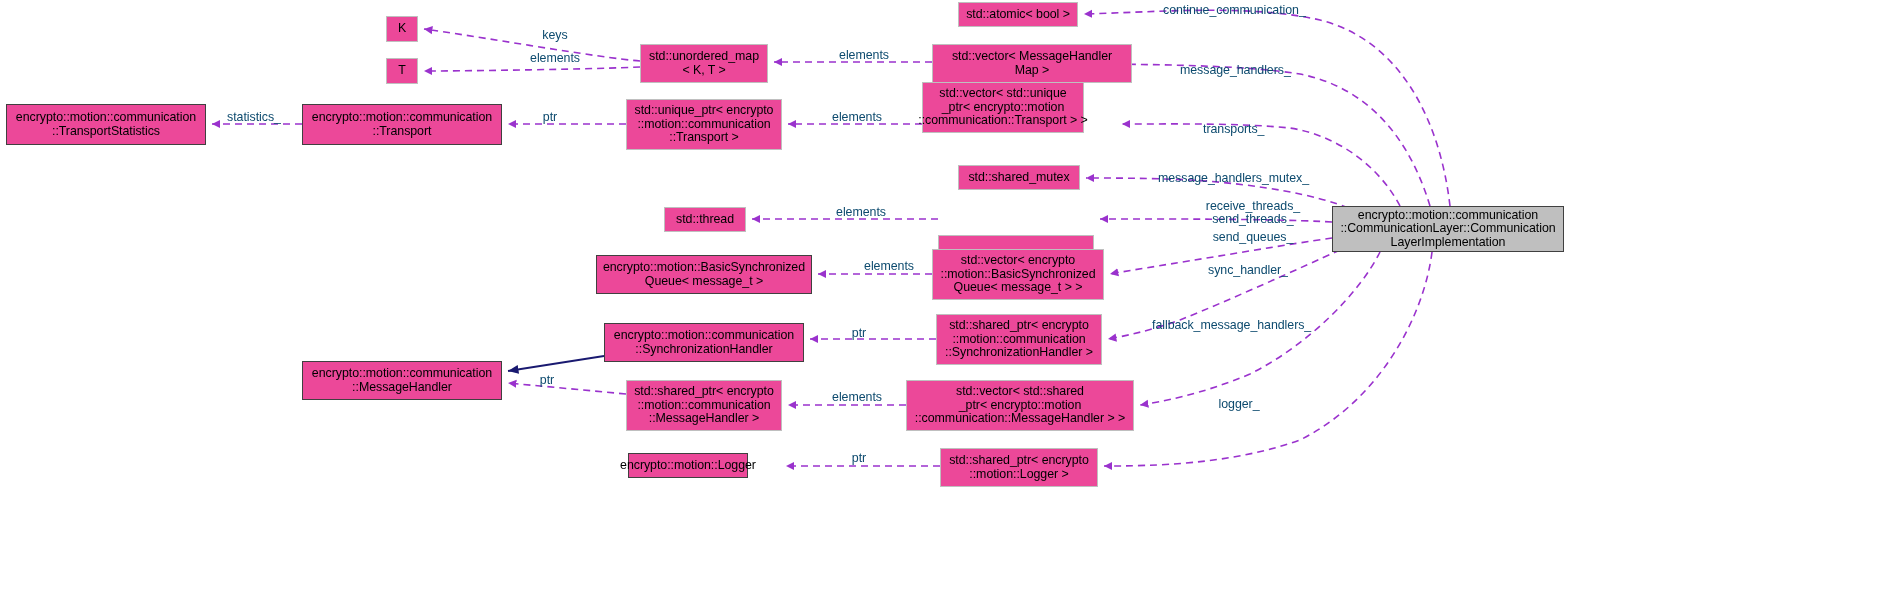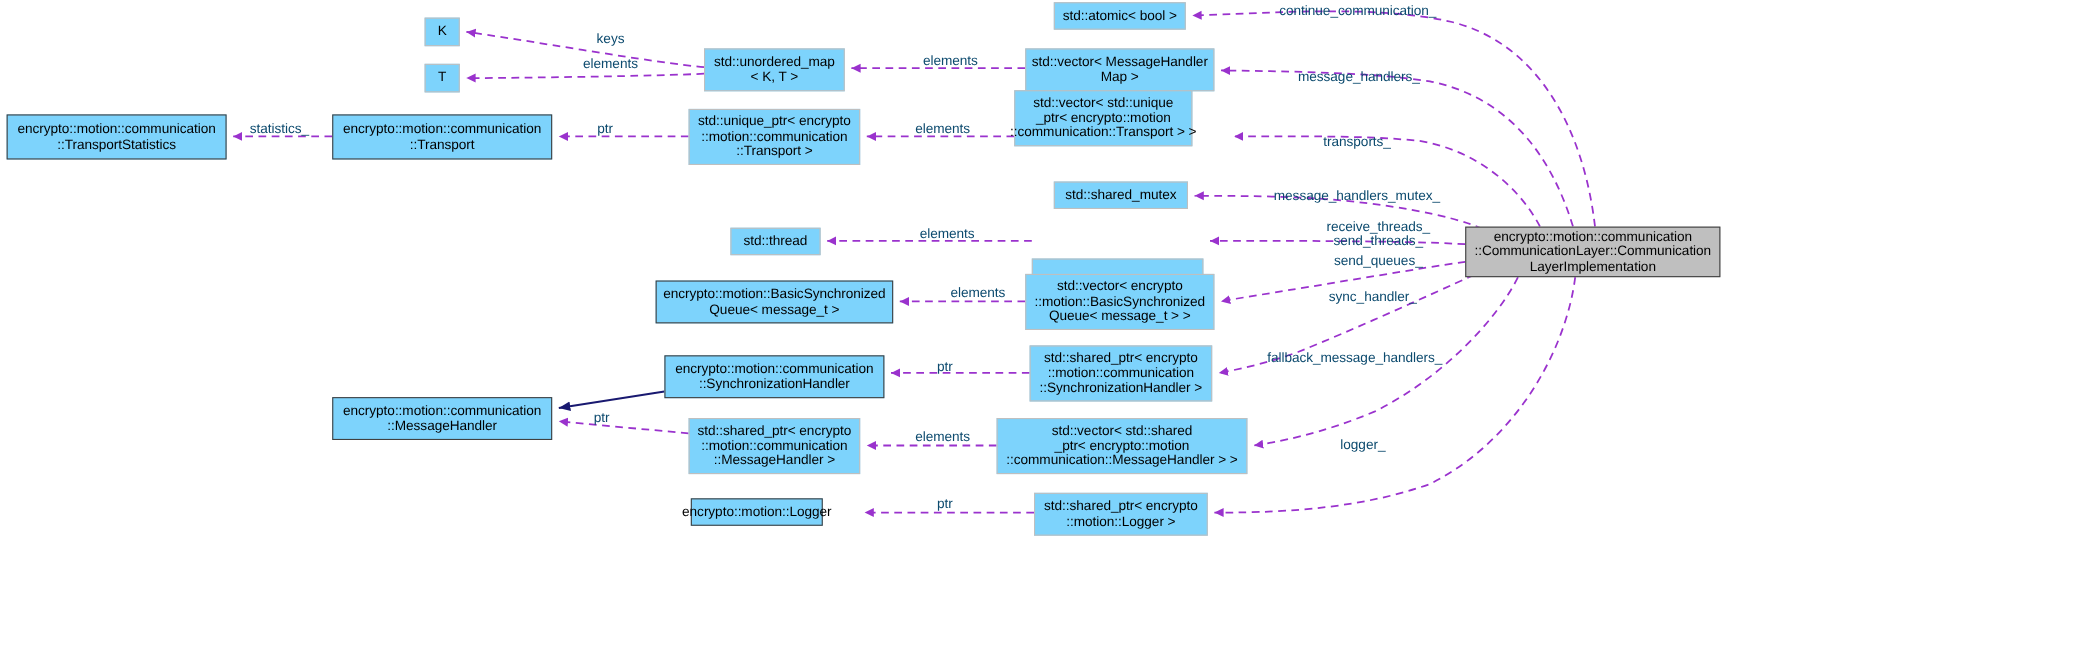--- a/index.html
+++ b/index.html
@@ -26,21 +26,21 @@
     height: 591px;
     pointer-events: none;
   }
   .node {
     position: absolute;
     box-sizing: border-box;
     display: flex;
     align-items: center;
     justify-content: center;
     text-align: center;
-    background: #7dd3fc;
+    background: #ec4899;
     border: 1px solid #bfbfbf;
     color: #000000;
     font-size: 12.4px;
     line-height: 13.6px;
     white-space: pre;
     letter-spacing: -0.05px;
   }
   .node.strong {
     border: 1.6px solid #404040;
   }
@@ -98,21 +98,21 @@
       </g>
   </svg>
 
   <div class="node" style="left: 386px; top: 16px; width: 32px; height: 26px;">K</div>
 
   <div class="node" style="left: 386px; top: 58px; width: 32px; height: 26px;">T</div>
 
   <div class="node" style="left: 640px; top: 44px; width: 128px; height: 39px;">std::unordered_map
 &lt; K, T &gt;</div>
 
-  <div class="node" style="left: 932px; top: 44px; width: 172px; height: 39px;">std::vector&lt; MessageHandler
+  <div class="node" style="left: 932px; top: 44px; width: 200px; height: 39px;">std::vector&lt; MessageHandler
 Map &gt;</div>
 
   <div class="node" style="left: 958px; top: 2px; width: 120px; height: 25px;">std::atomic&lt; bool &gt;</div>
 
   <div class="node strong" style="left: 6px; top: 104px; width: 200px; height: 41px;">encrypto::motion::communication
 ::TransportStatistics</div>
 
   <div class="node strong" style="left: 302px; top: 104px; width: 200px; height: 41px;">encrypto::motion::communication
 ::Transport</div>
 

